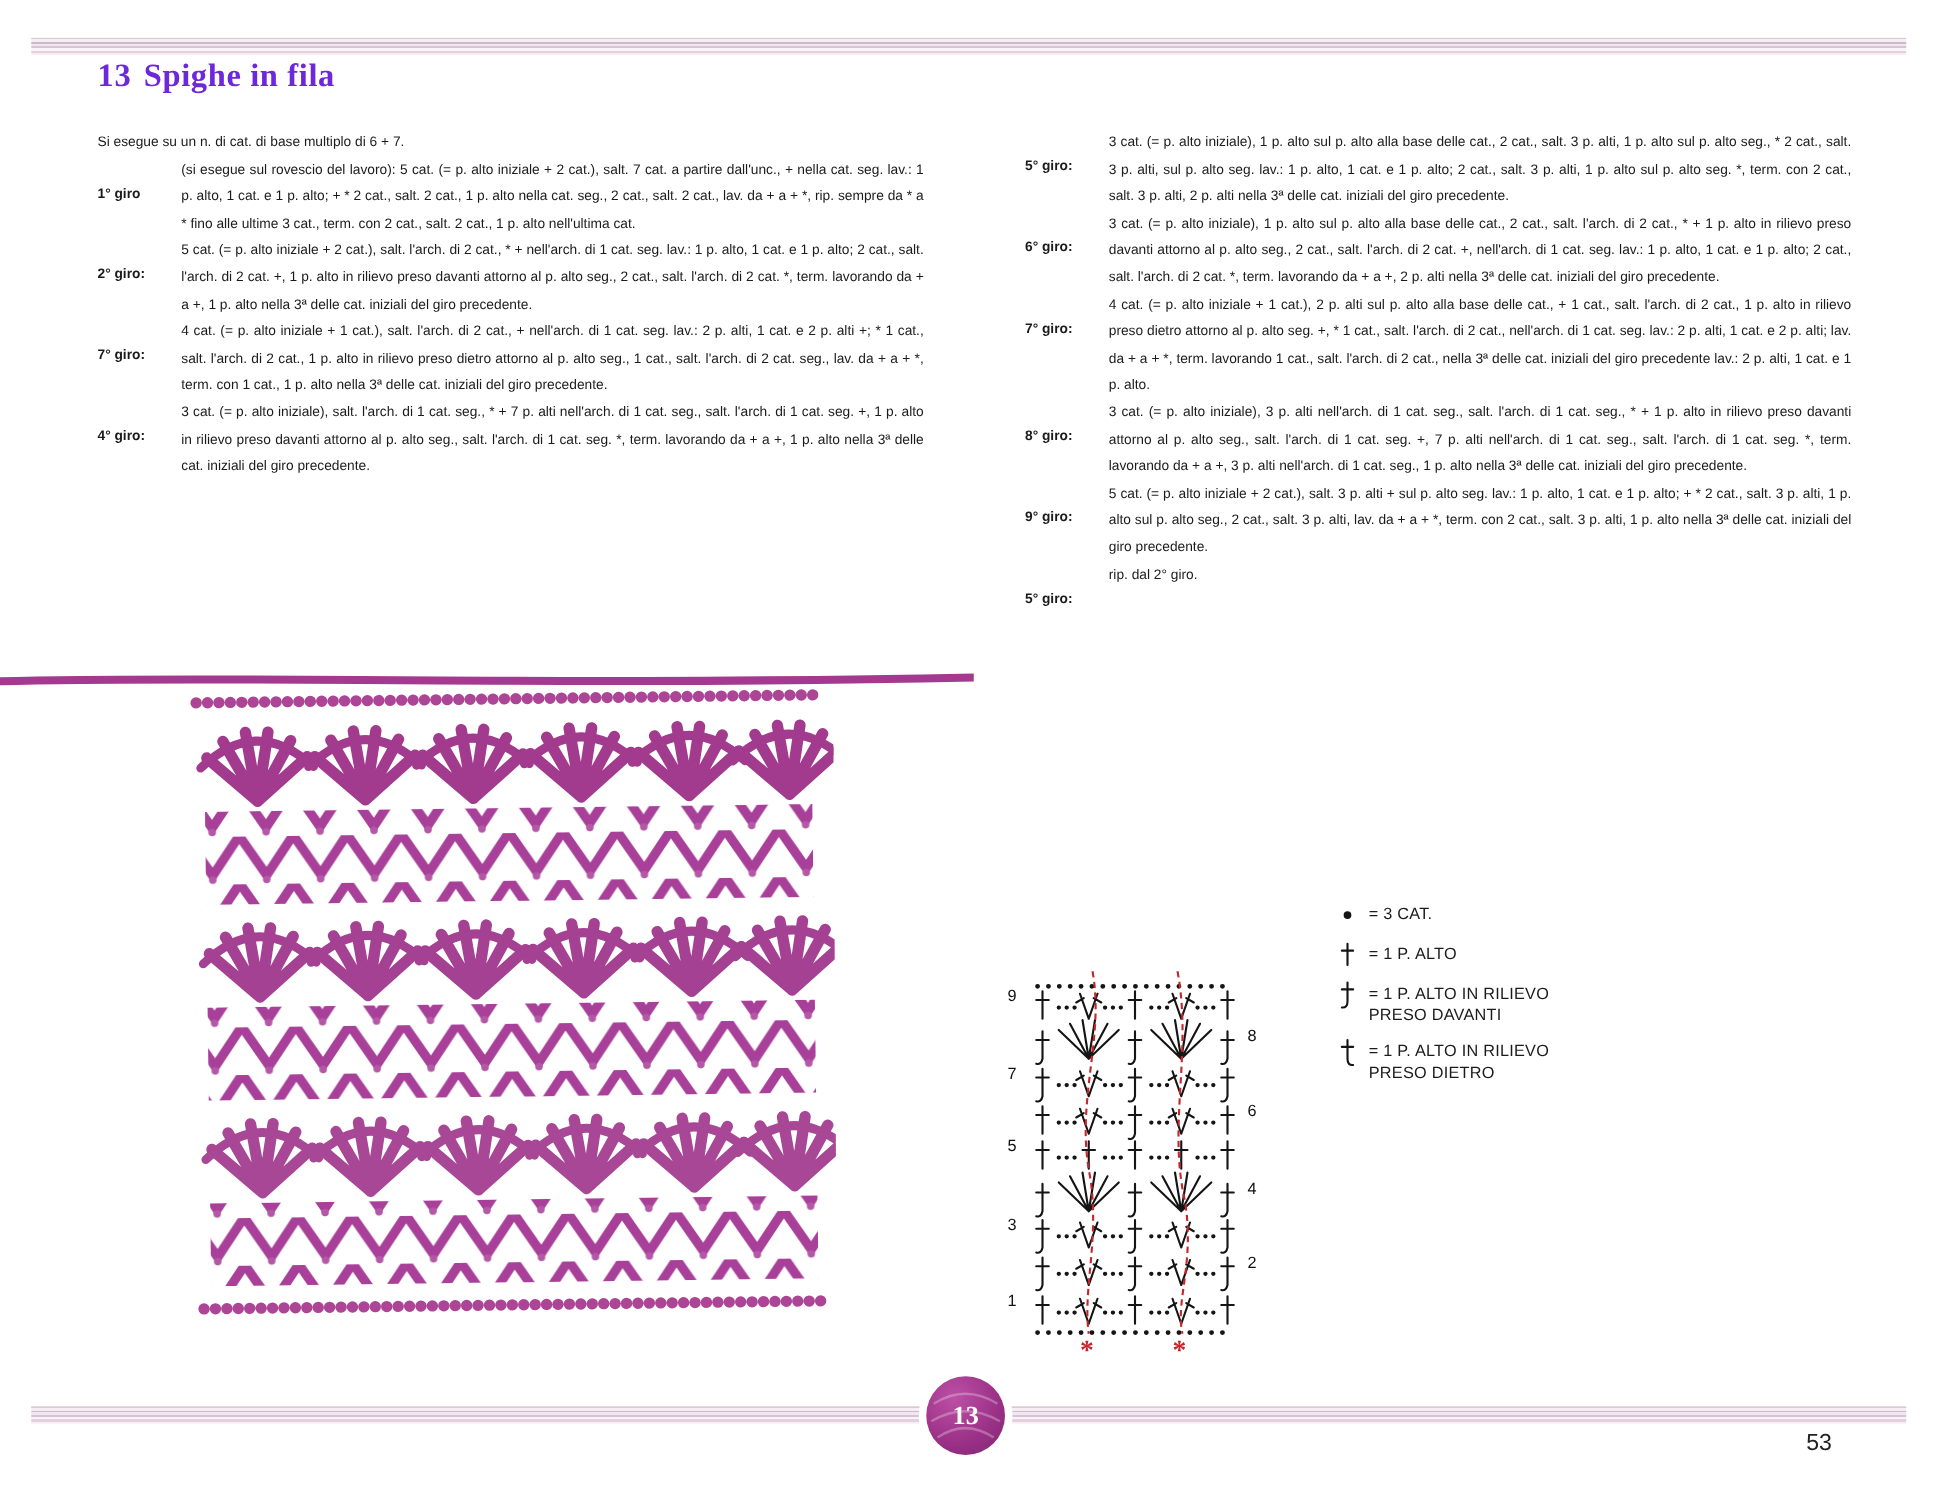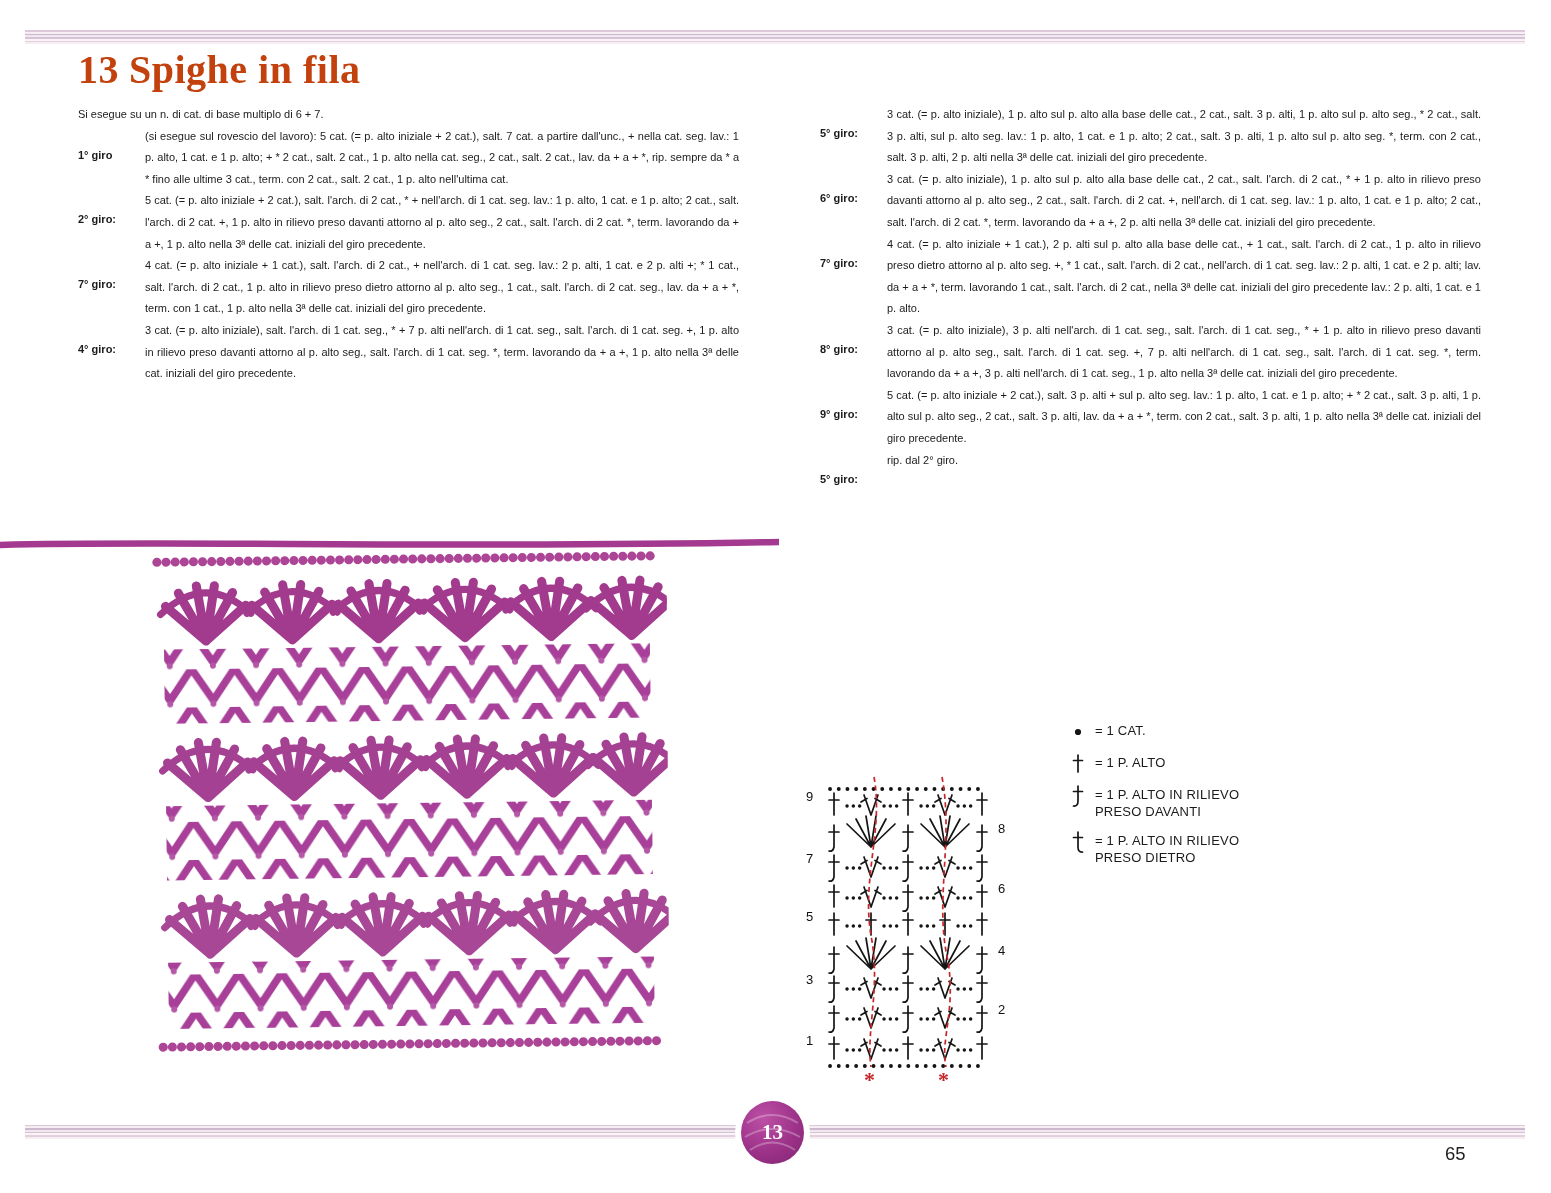--- a/index.html
+++ b/index.html
@@ -12,21 +12,21 @@
     background:repeating-linear-gradient(to bottom,
       #dcc8d8 0 1.5px, #f6eef3 1.5px 3.5px,
       #cdb9cd 3.5px 5px, #f1e7ee 5px 7px,
       #d8c3d6 7px 8.5px, #faf4f8 8.5px 10.5px,
       #e2d0df 10.5px 12.5px, #f6eef3 12.5px 14px); }
   .deco-top { top:30px; }
   .deco-bottom { top:1125px; }
 
   .title { position:absolute; left:78px; top:46px;
     font-family:"Liberation Serif", serif; font-weight:700;
-    font-size:40px; color:#c2410c; letter-spacing:.5px; }
+    font-size:26px; color:#6d28d9; letter-spacing:.5px; }
   .title .num { margin-right:10px; }
 
   .col { position:absolute; top:104px; width:661px;
     font-size:11px; line-height:21.6px; text-align:justify; }
   .col-left { left:78px; }
   .col-right { left:820px; }
   .intro { text-align:left; }
   .giro { position:relative; padding-left:67px; }
   .giro-label { position:absolute; left:0; top:0; font-weight:700; white-space:nowrap;margin-top:19px; }
 
@@ -271,21 +271,21 @@
     <span class="chart-asterisk" style="left:138px; top:364px;">*</span>
   </div>
 
   <div class="legend">
     <div class="legend-item">
       <span class="legend-sym">
         <svg width="14" height="22">
             <circle cx="7" cy="12" r="3.1" fill="#151515"></circle>
           </svg>
       </span>
-      <span class="legend-label">= 1 CAT.</span>
+      <span class="legend-label">= 3 CAT.</span>
     </div>
     <div class="legend-item">
       <span class="legend-sym">
         <svg width="14" height="22">
             <path d="M7 3 V20 M2.5 8.5 H11.5" stroke="#151515" stroke-width="1.7" fill="none" stroke-linecap="round"></path>
           </svg>
       </span>
       <span class="legend-label">= 1 P. ALTO</span>
     </div>
     <div class="legend-item">
@@ -314,15 +314,15 @@
     <svg viewBox="0 0 63 63">
       <g stroke="rgba(255,255,255,0.28)" stroke-width="2" fill="none">
         <path d="M6 22 Q31 6 57 22"></path>
         <path d="M4 36 Q31 20 59 36"></path>
         <path d="M9 49 Q31 34 54 49"></path>
       </g>
     </svg>
     <span class="ball-num">13</span>
   </div>
 
-  <div class="page-num">65</div>
+  <div class="page-num">53</div>
 
 </div>
 
 </body></html>

